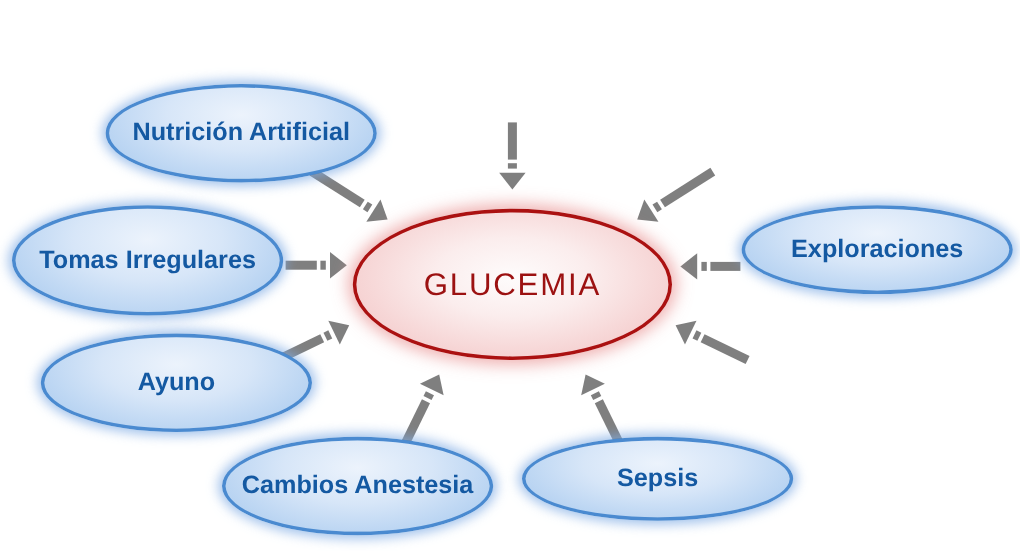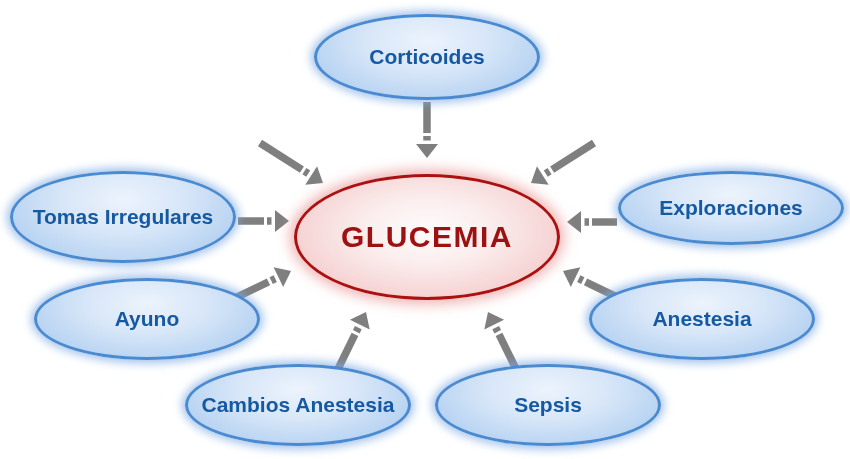--- a/index.html
+++ b/index.html
@@ -45,22 +45,22 @@
     line-height: 1.05;
     padding: 0 10px;
   }
   .node.center {
     background: radial-gradient(ellipse at 50% 45%, #fefcfc 0%, #fbeded 35%, #f6d4d4 70%, #f0bdbd 100%);
     border: 3px solid #ab1111;
     box-shadow: 0 0 13px 4px rgba(235, 158, 158, 0.8);
   }
   .node.center .node-label {
     color: #9c1111;
-    font-size: 30px;
-    font-weight: bold;
+    font-size: 26px;
+    font-weight: normal;
     letter-spacing: 1.5px;
   }
 </style>
 </head>
 <body>
 
 <div class="stage">
 
   <svg id="arrow-layer" viewBox="0 0 850 459" xmlns="http://www.w3.org/2000/svg">
       <g>
@@ -107,43 +107,40 @@
         <line x1="517" y1="371" x2="499.02797125180274" y2="334.4362173743573" stroke="#7f7f7f" stroke-width="7.5"></line>
         <line x1="497.7046147015864" y1="331.7438712894344" x2="495.71957987626195" y2="327.70535216205013" stroke="#7f7f7f" stroke-width="7.5"></line>
         <polygon points="488,312 504.04759954572677,319.7119743788469 484.30372825629235,329.41658908043325" fill="#7f7f7f"></polygon>
       </g>
     </svg>
 
   <div class="node center" style="left: 294px; top: 174px; width: 266px; height: 126px;">
     <span class="node-label">GLUCEMIA</span>
   </div>
 
-  <div class="node factor" style="left: 314px; top: 14px; width: 226px; height: 86px;">
-    <span class="node-label">Corticoides</span>
+
+  <div class="node factor" style="left: 88px; top: 70px; width: 226px; height: 82px;">
+    <span class="node-label">Nutrición Artificial</span>
   </div>
-
 
 
   <div class="node factor" style="left: 10px; top: 171px; width: 226px; height: 92px;">
     <span class="node-label">Tomas Irregulares</span>
   </div>
 
   <div class="node factor" style="left: 618px; top: 171px; width: 226px; height: 74px;">
     <span class="node-label">Exploraciones</span>
   </div>
 
   <div class="node factor" style="left: 34px; top: 278px; width: 226px; height: 82px;">
     <span class="node-label">Ayuno</span>
   </div>
 
-  <div class="node factor" style="left: 589px; top: 278px; width: 226px; height: 82px;">
-    <span class="node-label">Anestesia</span>
-  </div>
 
   <div class="node factor" style="left: 185px; top: 364px; width: 226px; height: 82px;">
     <span class="node-label">Cambios Anestesia</span>
   </div>
 
-  <div class="node factor" style="left: 435px; top: 364px; width: 226px; height: 82px;">
+  <div class="node factor" style="left: 435px; top: 364px; width: 226px; height: 70px;">
     <span class="node-label">Sepsis</span>
   </div>
 
 </div>
 
 </body></html>

